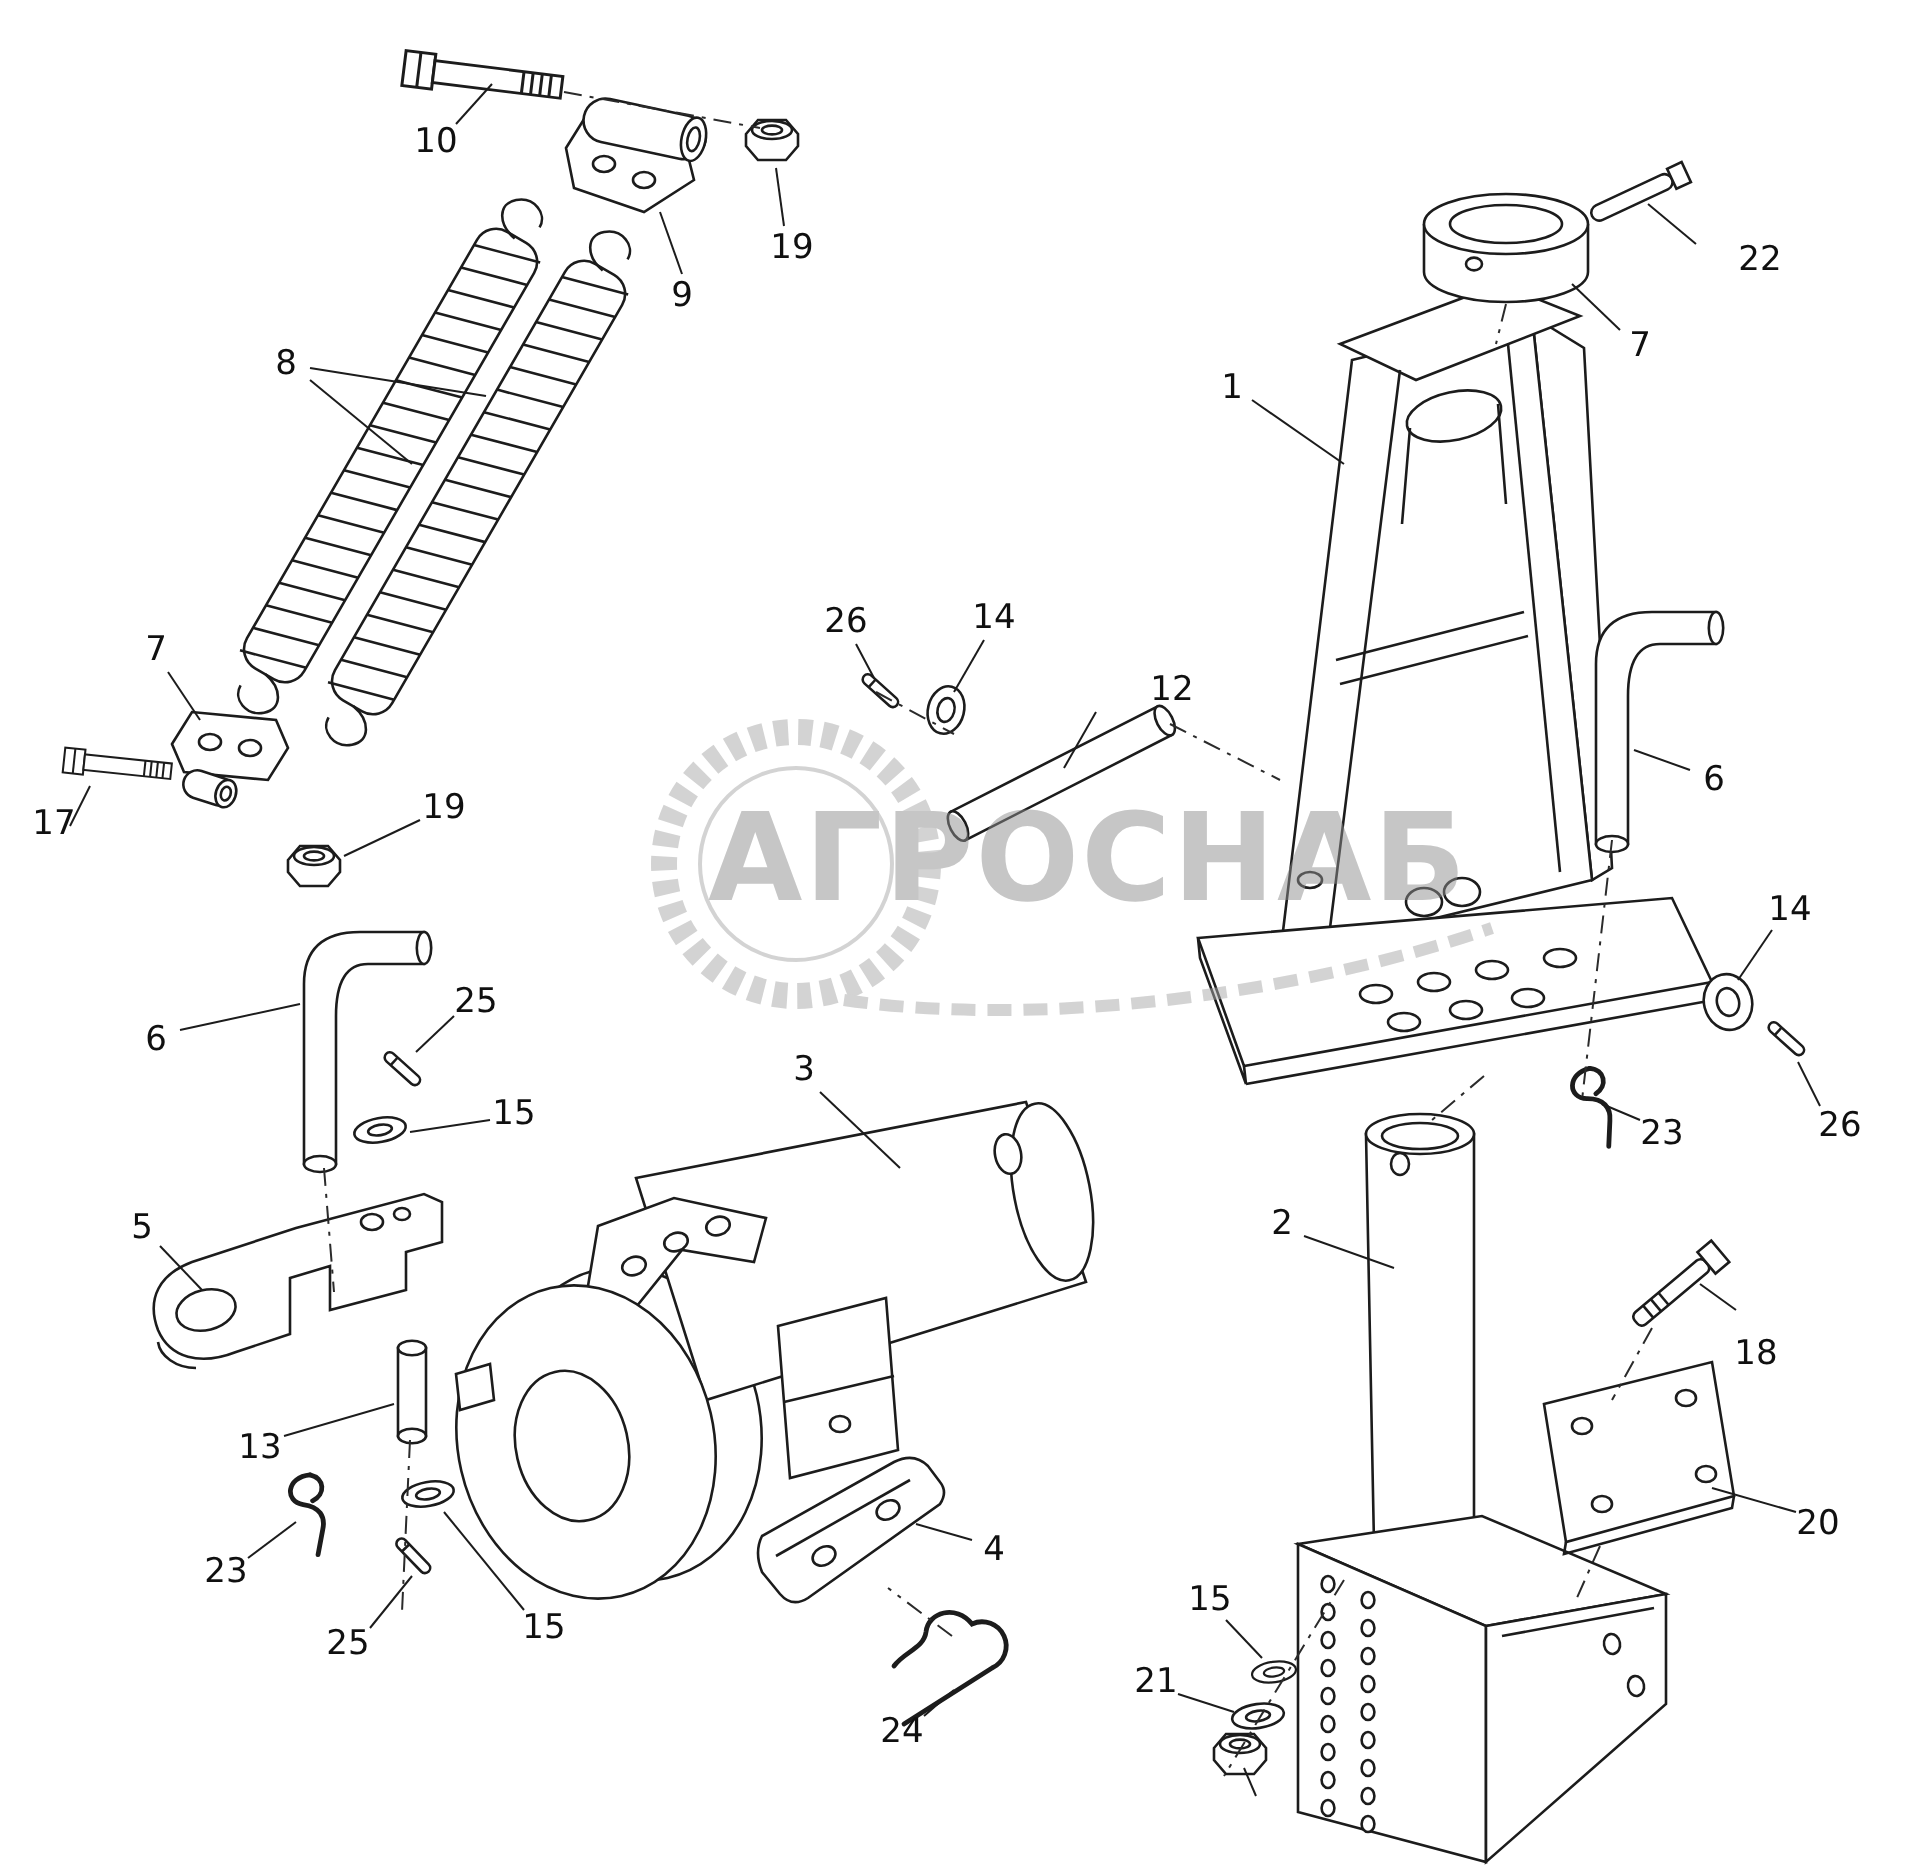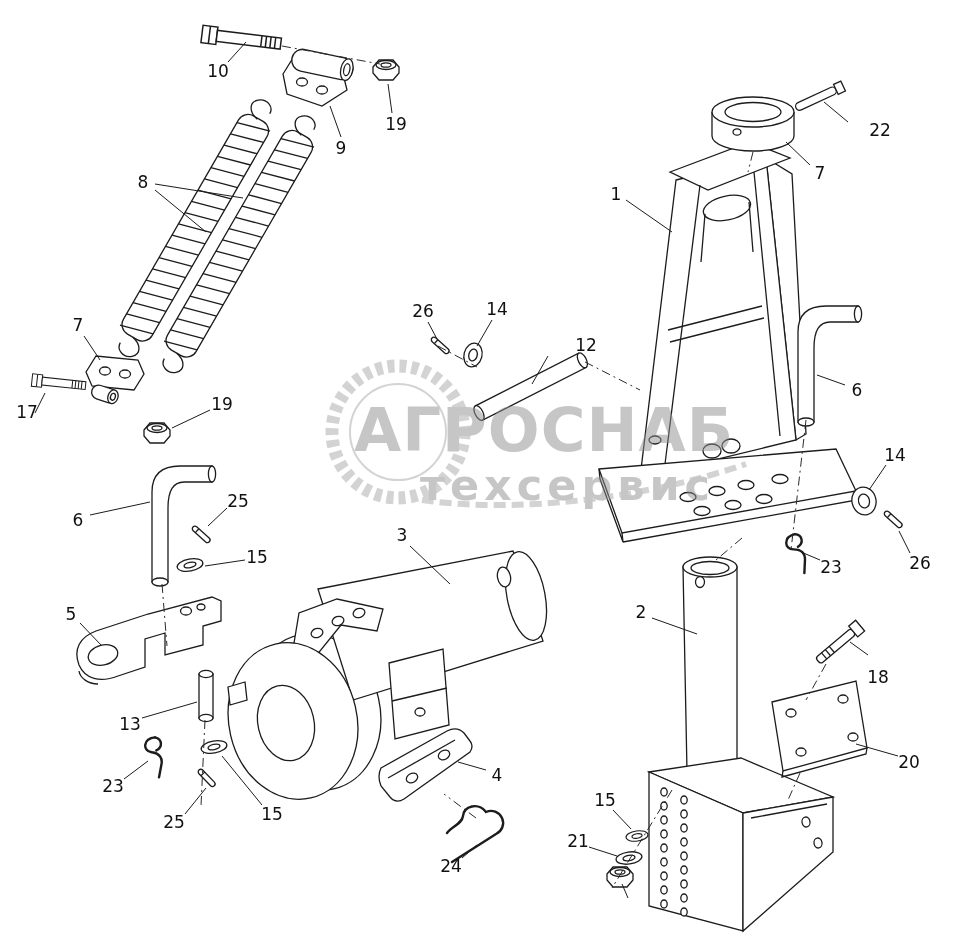--- a/index.html
+++ b/index.html
@@ -310,21 +310,20 @@
     </g>
   </svg>
 
   <div class="watermark">
     <svg class="wm-art" width="440" height="180" viewBox="0 0 440 180">
       <circle cx="80" cy="84" r="66" fill="none" stroke="#a8a8a8" stroke-width="13" stroke-dasharray="7 5"></circle>
       <circle cx="80" cy="84" r="48" fill="none" stroke="#a8a8a8" stroke-width="2"></circle>
       <path d="M104,152 C200,166 330,150 428,116" fill="none" stroke="#a8a8a8" stroke-width="6" stroke-dasharray="12 6"></path>
     </svg>
     <div class="wm-line2">АГРОСНАБ</div>
-    <div class="wm-line3">техсервис</div>
   </div>
 
   <svg class="leaders" id="leader-svg" viewBox="0 0 955 937">
       <line x1="228" y1="62" x2="246" y2="42"></line>
       <line x1="341" y1="137" x2="330" y2="106"></line>
       <line x1="392" y1="113" x2="388" y2="84"></line>
       <line x1="155" y1="190" x2="206" y2="232"></line>
       <line x1="155" y1="184" x2="243" y2="198"></line>
       <line x1="848" y1="122" x2="824" y2="102"></line>
       <line x1="810" y1="165" x2="786" y2="142"></line>

